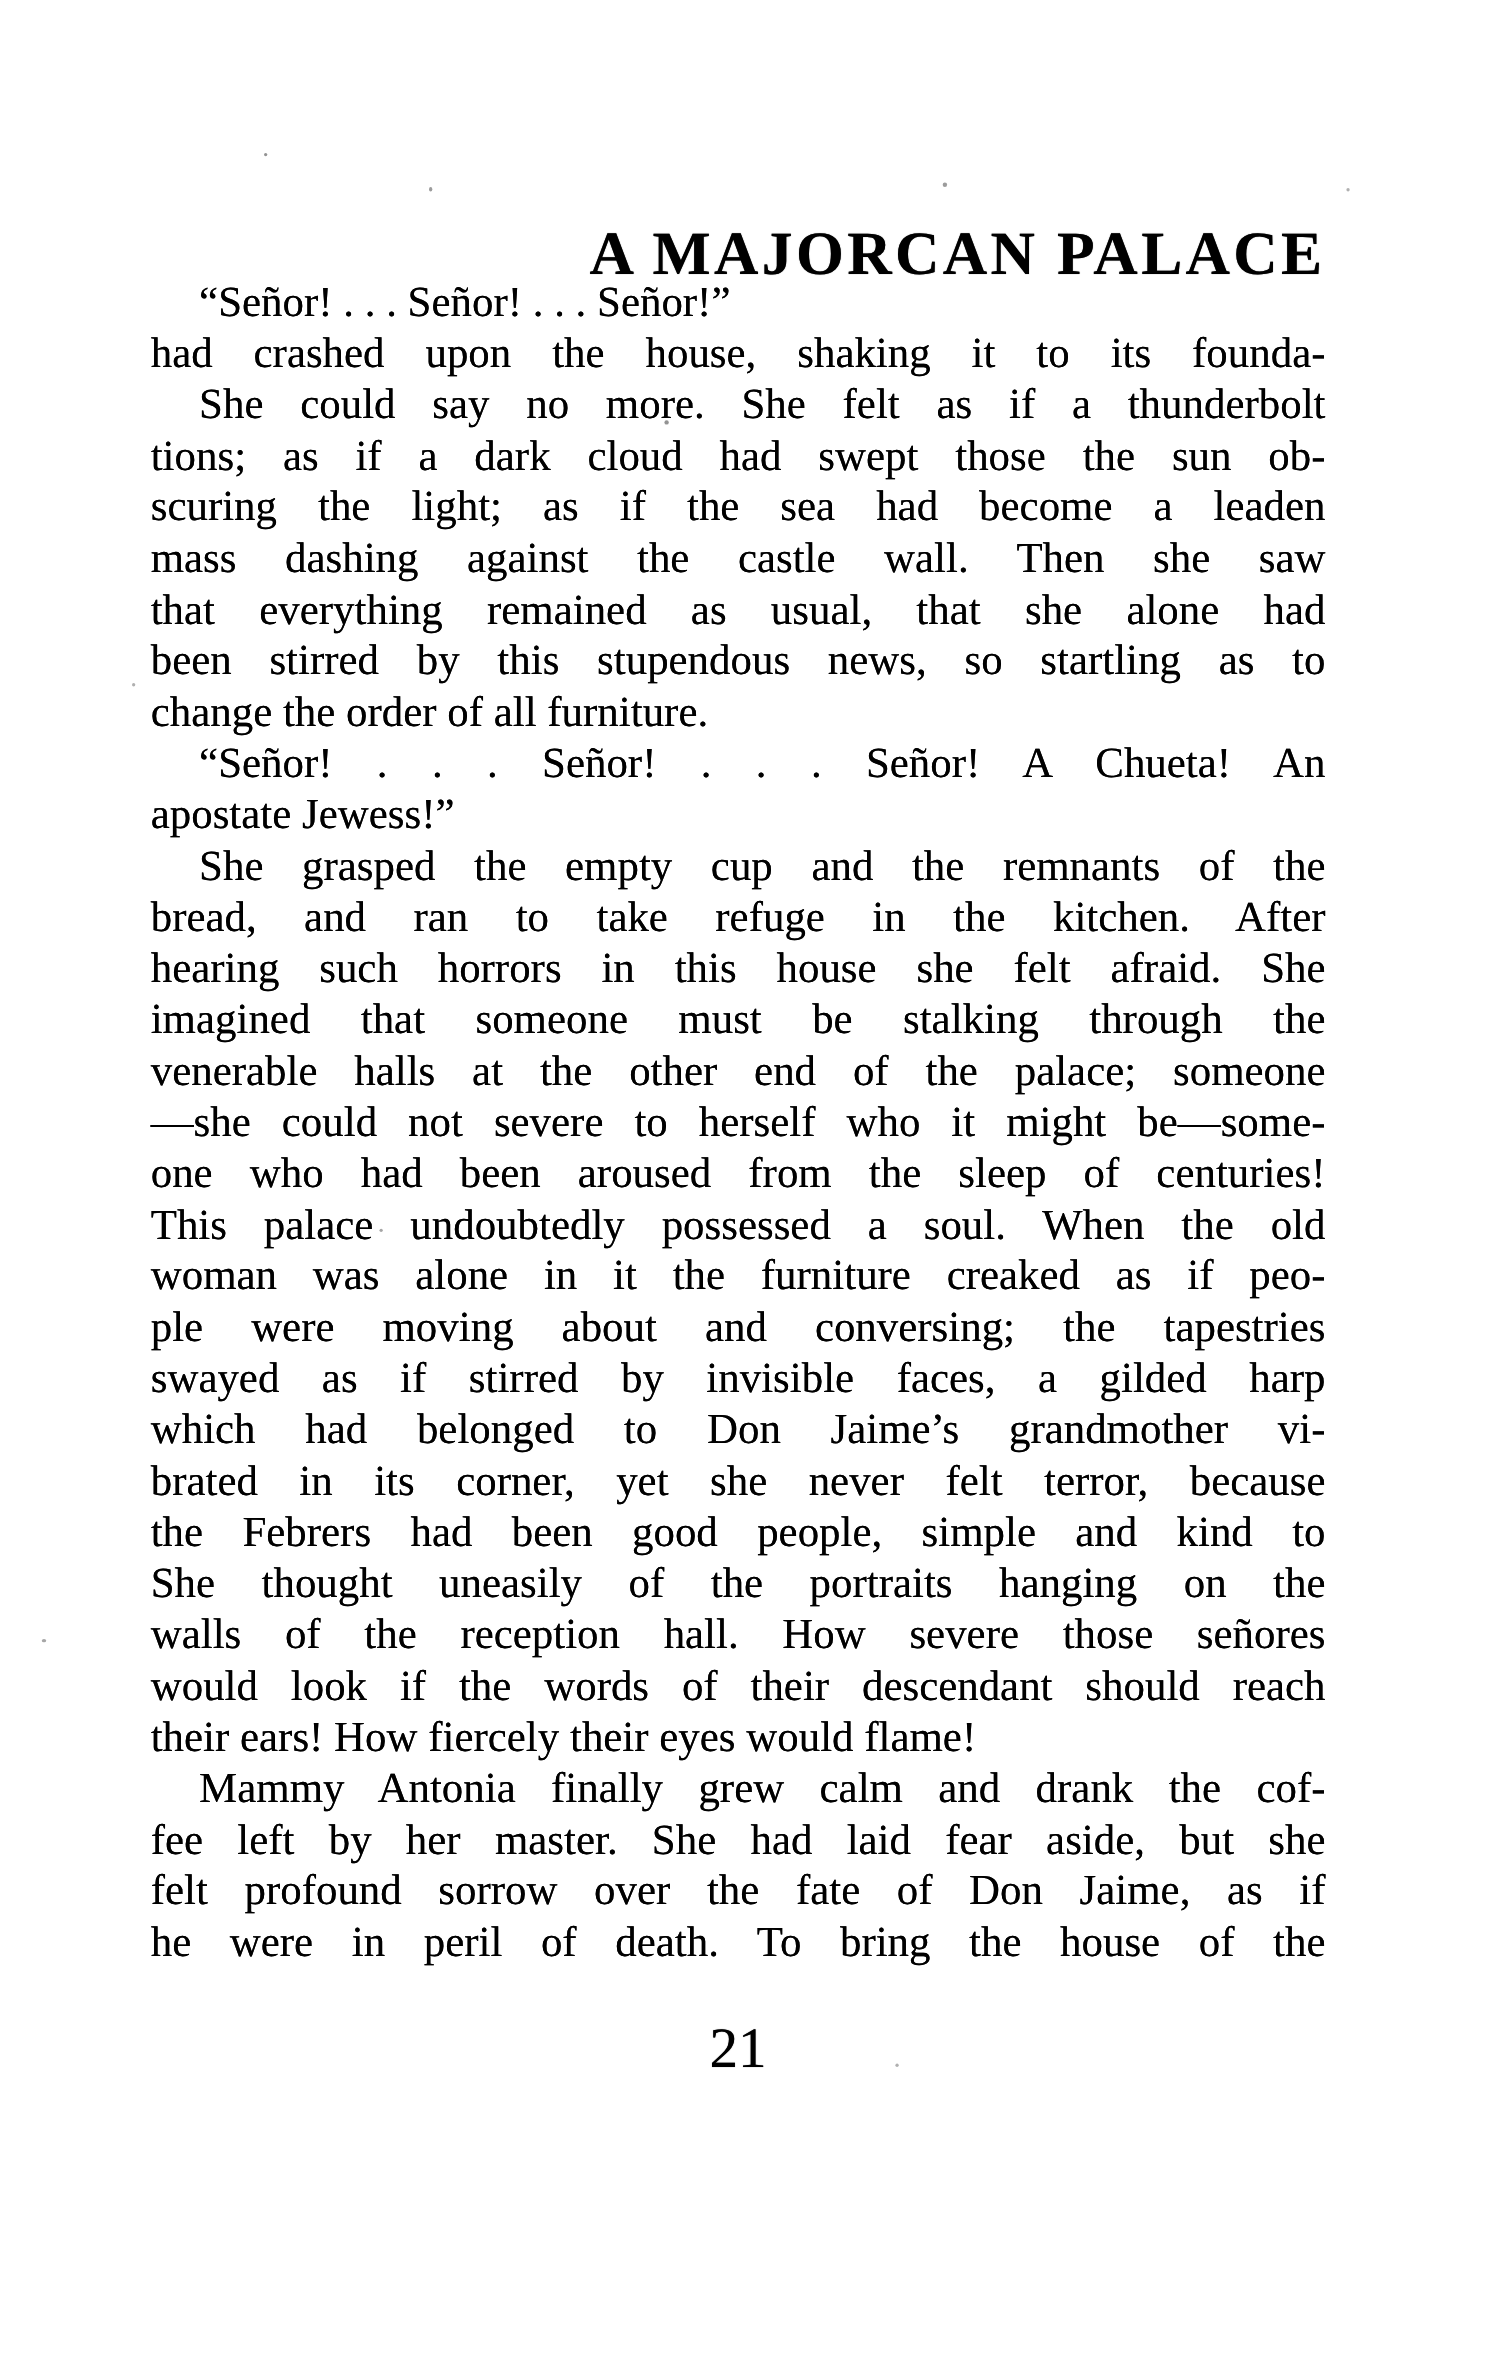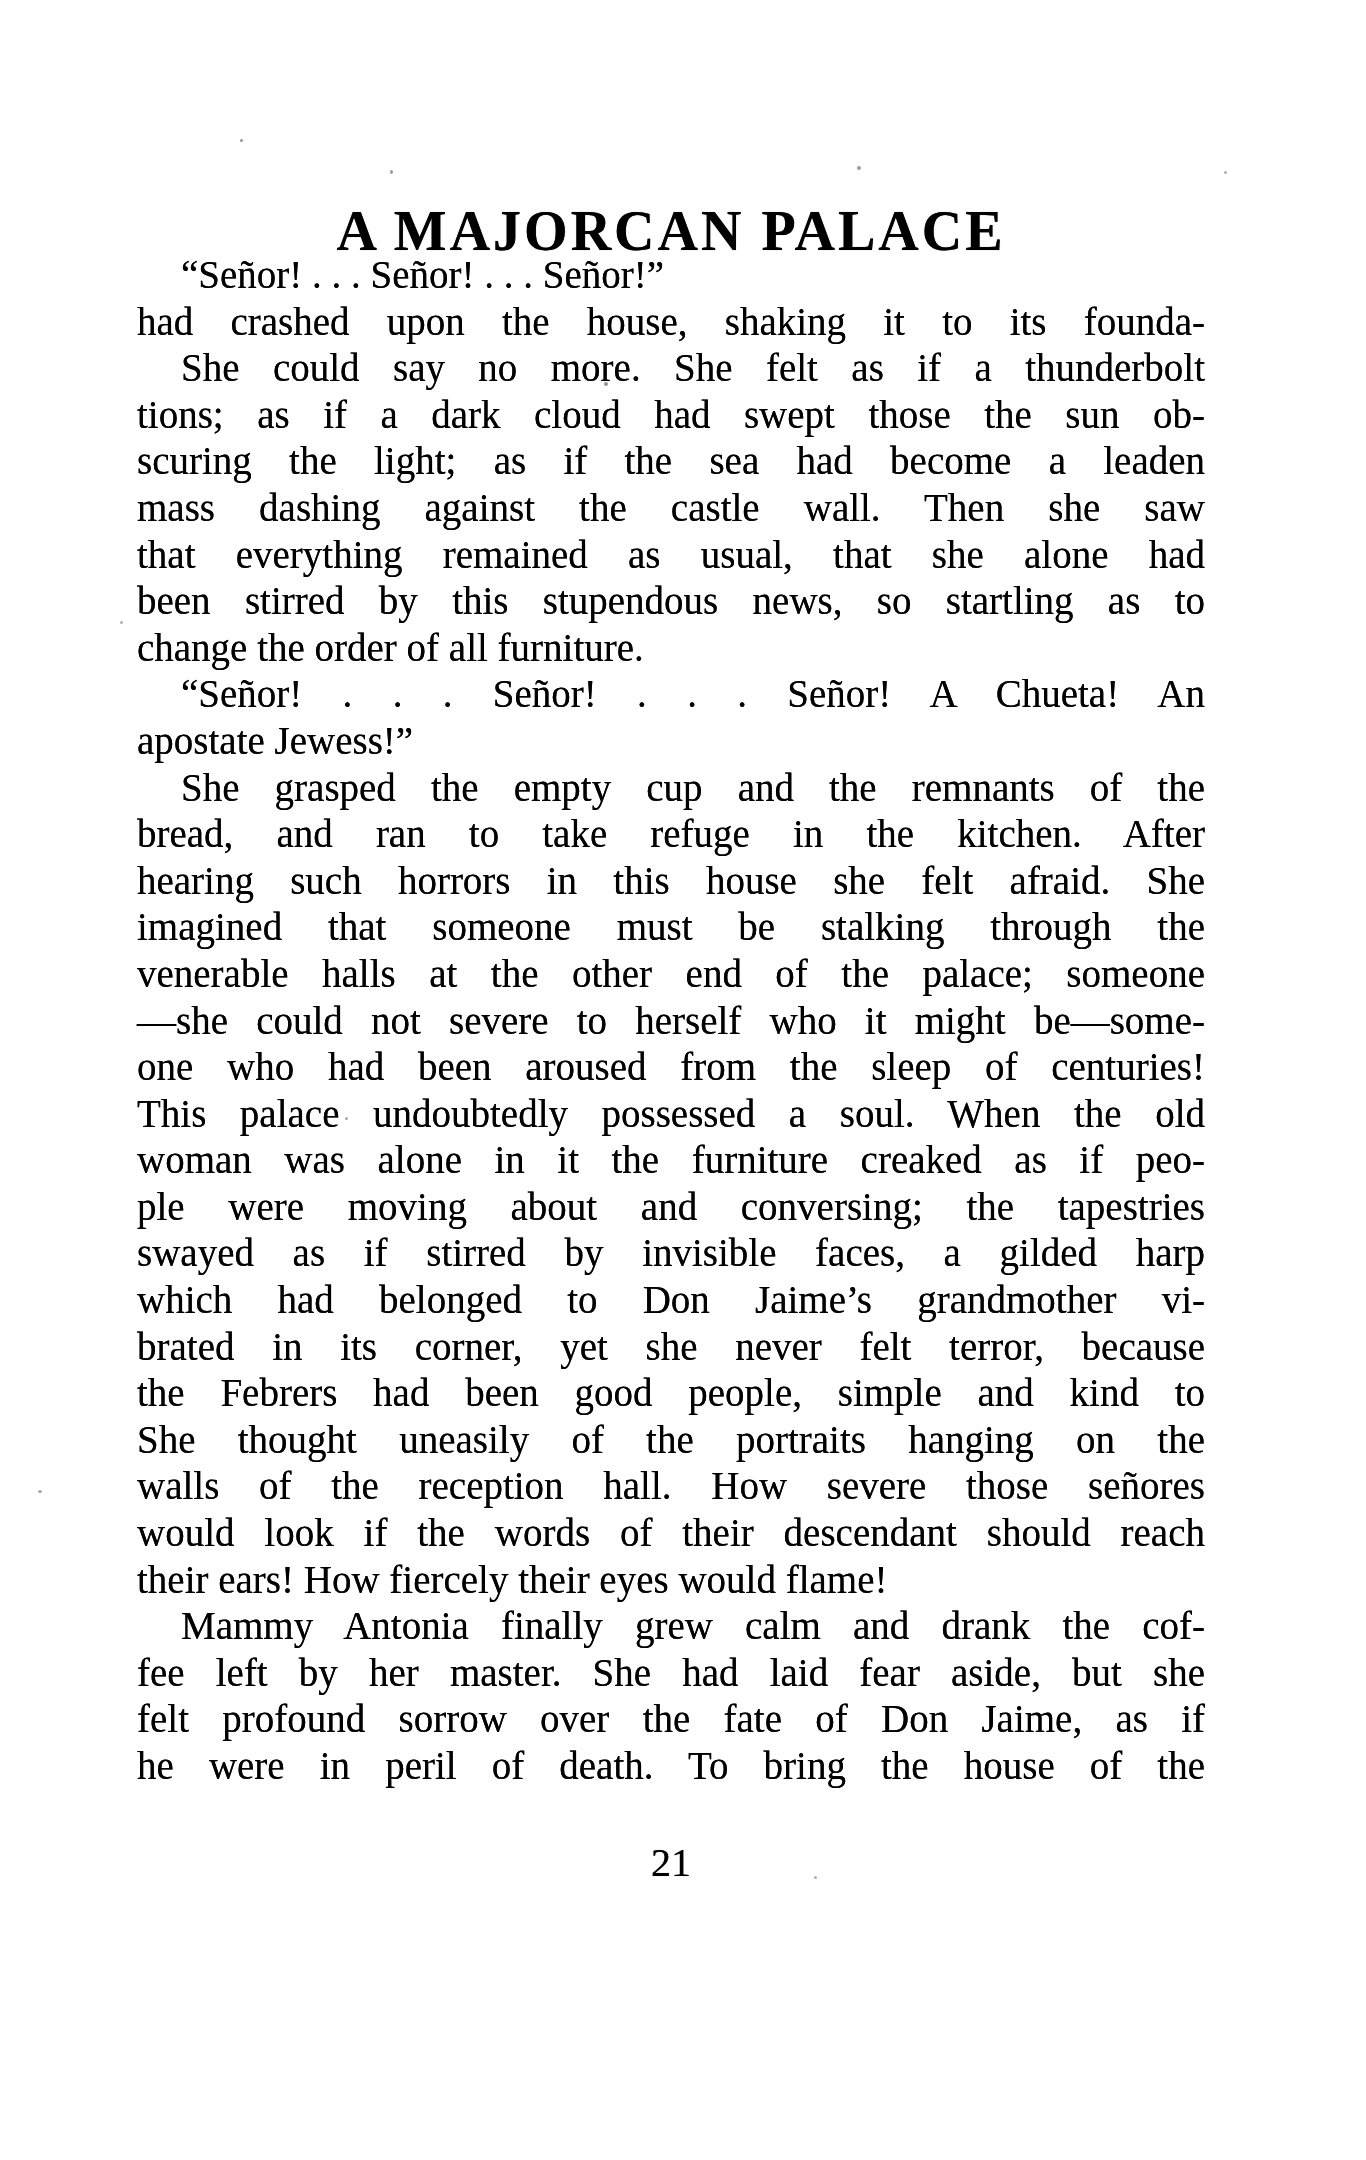--- a/index.html
+++ b/index.html
@@ -13,21 +13,21 @@
     position: relative;
     overflow: hidden;
     font-family: "Liberation Serif", serif;
     color: #000000;
   }
   .page-title {
     position: absolute;
     left: 137px;
     top: 163px;
     width: 1068px;
-    text-align: center;
+    text-align: right;
     font-size: 56px;
     line-height: 60px;
     letter-spacing: 3px;
     white-space: nowrap;
     text-shadow: 0 0 0.7px rgba(0,0,0,0.85);
   }
   .text-block {
     position: absolute;
     left: 137px;
     top: 252px;
@@ -47,21 +47,21 @@
   }
   .line.indent {
     text-indent: 44px;
   }
   .page-number {
     position: absolute;
     left: 137px;
     top: 1840px;
     width: 1068px;
     text-align: center;
-    font-size: 40px;
+    font-size: 52px;
     line-height: 46px;
     text-shadow: 0 0 0.7px rgba(0,0,0,0.85);
   }
   .speck {
     position: absolute;
     background: #3a3a3a;
     border-radius: 50%;
   }
 </style>
 </head>

